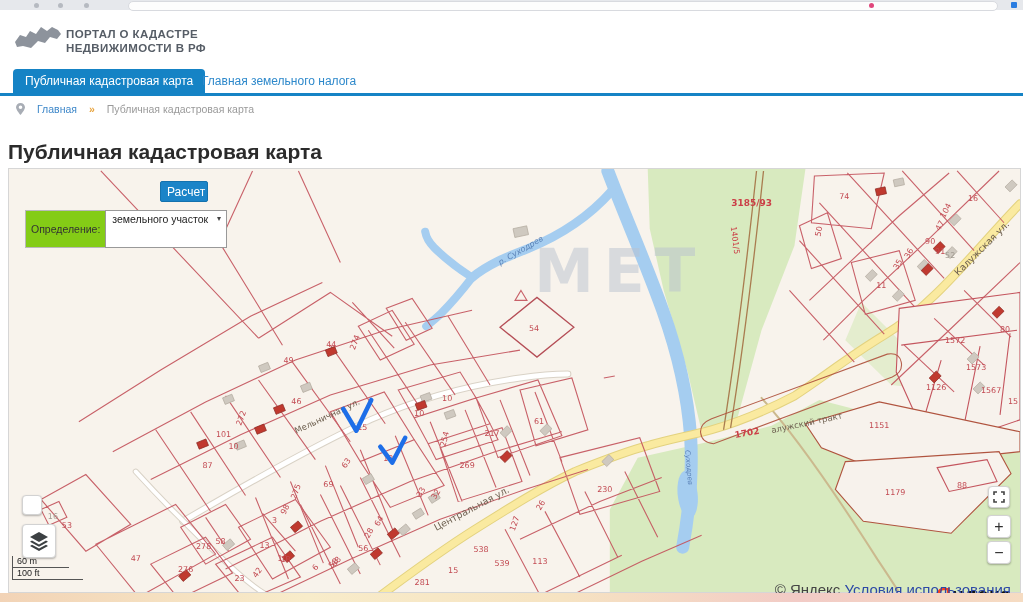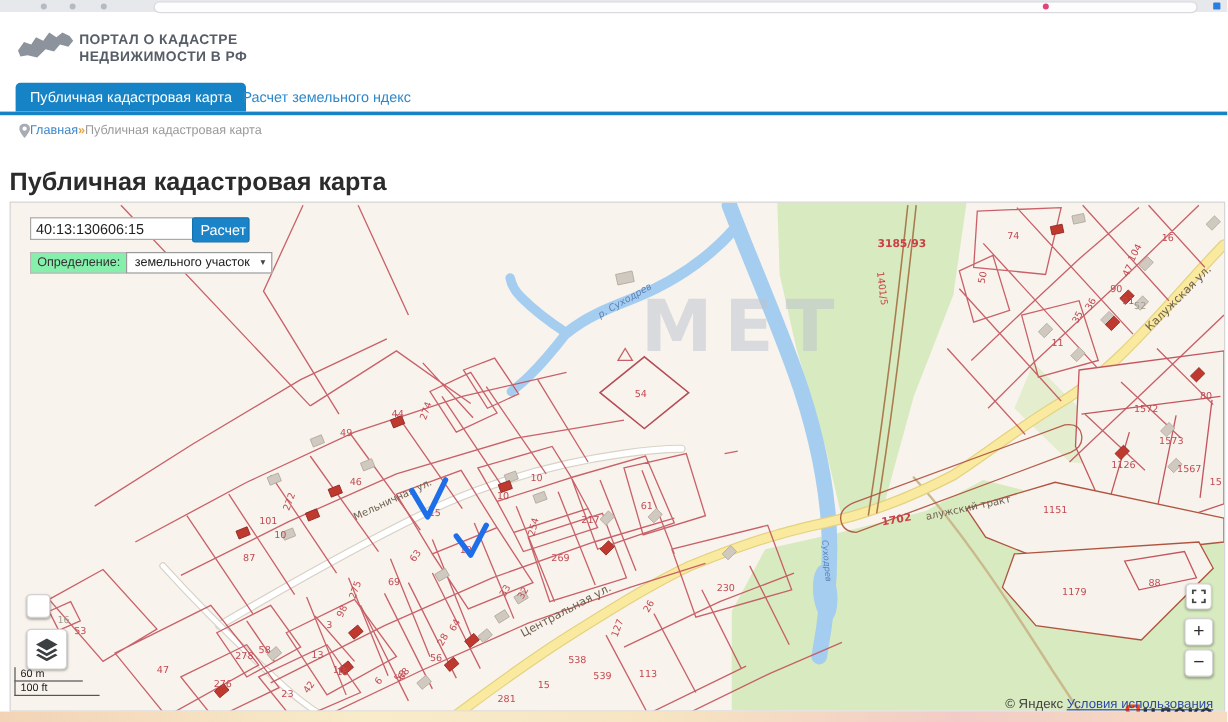--- a/index.html
+++ b/index.html
@@ -10,21 +10,21 @@
   .addr-pill{position:absolute;left:128px;top:1px;width:868px;height:8px;background:#fdfdfd;border:1px solid #d8dadf;border-radius:5px;}
   .bdot{position:absolute;top:3px;width:5px;height:5px;border-radius:50%;background:#b6bac1;}
   .bdot.pink{background:#e0457b;}
   .bsq{position:absolute;top:2px;width:6px;height:6px;background:#2a7de1;border-radius:1px;}
   
   .logo-mark{position:absolute;left:14px;top:22px;}
   .logo-text{position:absolute;left:66px;top:27px;font-size:11.5px;font-weight:bold;color:#565d66;line-height:14px;letter-spacing:.4px;}
   .tab-active{position:absolute;left:13px;top:69px;height:24px;line-height:24px;padding:0 12px;background:#1583c5;color:#fff;font-size:12px;border-radius:4px 4px 0 0;cursor:pointer;}
   .tab-link{position:absolute;left:202px;top:74px;font-size:12px;color:#2e89cb;cursor:pointer;text-decoration:none;}
   .tab-underline{position:absolute;left:0;top:93px;width:1023px;height:3px;background:#1583c5;}
-  .breadcrumb{position:absolute;left:16px;top:103px;font-size:10.5px;color:#9a9a9a;display:flex;align-items:center;gap:0;}
+  .breadcrumb{position:absolute;left:16px;top:103px;font-size:10.5px;color:#9a9a9a;display:flex;align-items:center;gap:12px;}
   .bc-home{color:#3d87c9;cursor:pointer;}
   .bc-sep{color:#e8a33d;font-weight:bold;}
   .page-title{position:absolute;left:8px;top:126px;font-size:21px;font-weight:bold;color:#2b2b2b;}
   
   .map-frame{position:absolute;left:8px;top:168px;width:1013px;height:425px;border:1px solid #d6d6d6;box-sizing:border-box;overflow:hidden;background:#f8f3ec;}
   .map-frame svg.mapsvg{position:absolute;left:0;top:0;width:100%;height:100%;}
   svg text{font-family:"DejaVu Sans",sans-serif;text-anchor:middle;}
   .lbl-p{fill:#c24a52;font-size:8px;}
   .lbl-pg{fill:#a09a90;font-size:8px;}
   .lbl-s{fill:#6e6050;font-size:8.5px;}
@@ -33,31 +33,31 @@
   .lbl-rnb{fill:#cb3f47;font-size:9px;font-weight:bold;}
   .lbl-rv{fill:#5b83b8;font-size:8px;font-style:italic;}
   .lbl-rv2{fill:#5b83b8;font-size:7px;font-style:italic;}
   .watermark{fill:#b9c2d0;opacity:.5;font-size:60px;font-weight:bold;letter-spacing:10px;}
   .hg{fill:#cfc9c0;stroke:#b3aba0;stroke-width:.7;}
   .hd{fill:#c0392f;stroke:#8e2a24;stroke-width:.7;}
   
   .search-input{position:absolute;left:25px;top:181px;width:126px;height:17px;border:1px solid #a9a9a9;font-size:12px;padding:0 4px;color:#222;background:#fff;}
   .find-btn{position:absolute;left:160px;top:181px;width:48px;height:21px;background:#1b84c8;border:1px solid #1472ae;color:#fff;font-size:12px;border-radius:2px;cursor:pointer;}
   .filter-row{position:absolute;left:25px;top:210px;display:flex;font-size:10.5px;}
-  .filter-label{background:#86efac;border:1px solid #b9b9b9;border-right:none;padding:2px 5px;color:#333;}
+  .filter-label{background:#84cc16;border:1px solid #b9b9b9;border-right:none;padding:12px 5px;color:#333;}
   .filter-select{background:#fff;border:1px solid #999;padding:2px 18px 2px 6px;color:#222;position:relative;cursor:pointer;}
   .filter-select .chev{position:absolute;right:5px;top:3px;font-size:8px;color:#444;}
   .mapbtn{position:absolute;background:#fff;border:1px solid #d2d2d2;border-radius:4px;box-shadow:0 1px 2px rgba(0,0,0,.28);cursor:pointer;box-sizing:border-box;}
   .zoombtn{font-size:16px;color:#2f2f2f;text-align:center;line-height:21px;}
   .scale{position:absolute;left:12px;top:556px;font-size:9px;color:#222;}
   .scale .s1{width:52px;border-left:1px solid #555;border-bottom:1px solid #555;padding:0 0 1px 4px;}
   .scale .s2{width:66px;border-left:1px solid #555;border-bottom:1px solid #555;padding:0 0 1px 4px;}
   .ylogo{position:absolute;right:12px;top:560px;font-size:20px;font-weight:bold;color:#111;letter-spacing:.5px;margin-top:24px;}
   .ylogo .ya{color:#fc3f1d;}
-  .attrib{position:absolute;right:12px;top:581px;font-size:11px;color:#444;}
+  .attrib{position:absolute;right:12px;top:581px;font-size:15px;color:#444;}
   .attrib a{color:#2d49a6;text-decoration:underline;cursor:pointer;}
   .bottom-strip{position:absolute;left:0;top:593px;width:1023px;height:9px;
     background:linear-gradient(90deg,#f2d3b6 0%,#f8ecca 30%,#f6e3c2 55%,#f2cbc6 78%,#f6dcc2 100%);}
 </style>
 </head>
 <body>
 
 <div class="page">
 
   <div class="browser-bar">
@@ -70,21 +70,21 @@
   </div>
 
   <svg class="logo-mark" width="48" height="32" viewBox="0 0 48 32">
     <path d="M1,20 L6,13 L12,15 L16,9 L22,12 L27,5 L33,9 L38,5 L44,8 L47,12 L43,17 L36,15 L31,21 L24,19 L17,26 L9,24 L3,25 Z" fill="#8d939c"></path>
   </svg>
   <div class="logo-text">
     <div>ПОРТАЛ О КАДАСТРЕ</div>
     <div>НЕДВИЖИМОСТИ В РФ</div>
   </div>
   <div class="tab-active">Публичная кадастровая карта</div>
-  <a class="tab-link">Расчет земельного ндекс</a>
+  <a class="tab-link">Главная земельного налога</a>
   <div class="tab-underline"></div>
 
   <div class="breadcrumb">
     <svg width="9" height="12" viewBox="0 0 9 12">
       <path d="M4.5,0 C2,0 0,2 0,4.3 C0,7 4.5,12 4.5,12 C4.5,12 9,7 9,4.3 C9,2 7,0 4.5,0 Z M4.5,6 A1.8,1.8 0 1 1 4.5,2.4 A1.8,1.8 0 0 1 4.5,6 Z" fill="#a8adb5"></path>
     </svg>
     <span class="bc-home">Главная</span>
     <span class="bc-sep">»</span>
     <span>Публичная кадастровая карта</span>
   </div>
@@ -301,21 +301,20 @@
           <text class="lbl-rv2" transform="translate(687,468) rotate(85)">Суходрев</text>
         </g>
 
       <g fill="none" stroke="#1d6ee8" stroke-width="4.5" stroke-linecap="round" stroke-linejoin="round">
         <path d="M343,409 L356,431 L371,400"></path>
         <path d="M380,447 L392,463 L405,438"></path>
       </g>
     </svg>
   </div>
 
-  <input class="search-input" value="40:13:130606:15" style="">
   <button class="find-btn">Расчет</button>
   <div class="filter-row">
     <span class="filter-label">Определение:</span>
     <span class="filter-select">
       <span>земельного участок</span>
       <span class="chev">▾</span>
     </span>
   </div>
 
   <div class="mapbtn" style="left:22px;top:495px;width:20px;height:20px;"></div>

